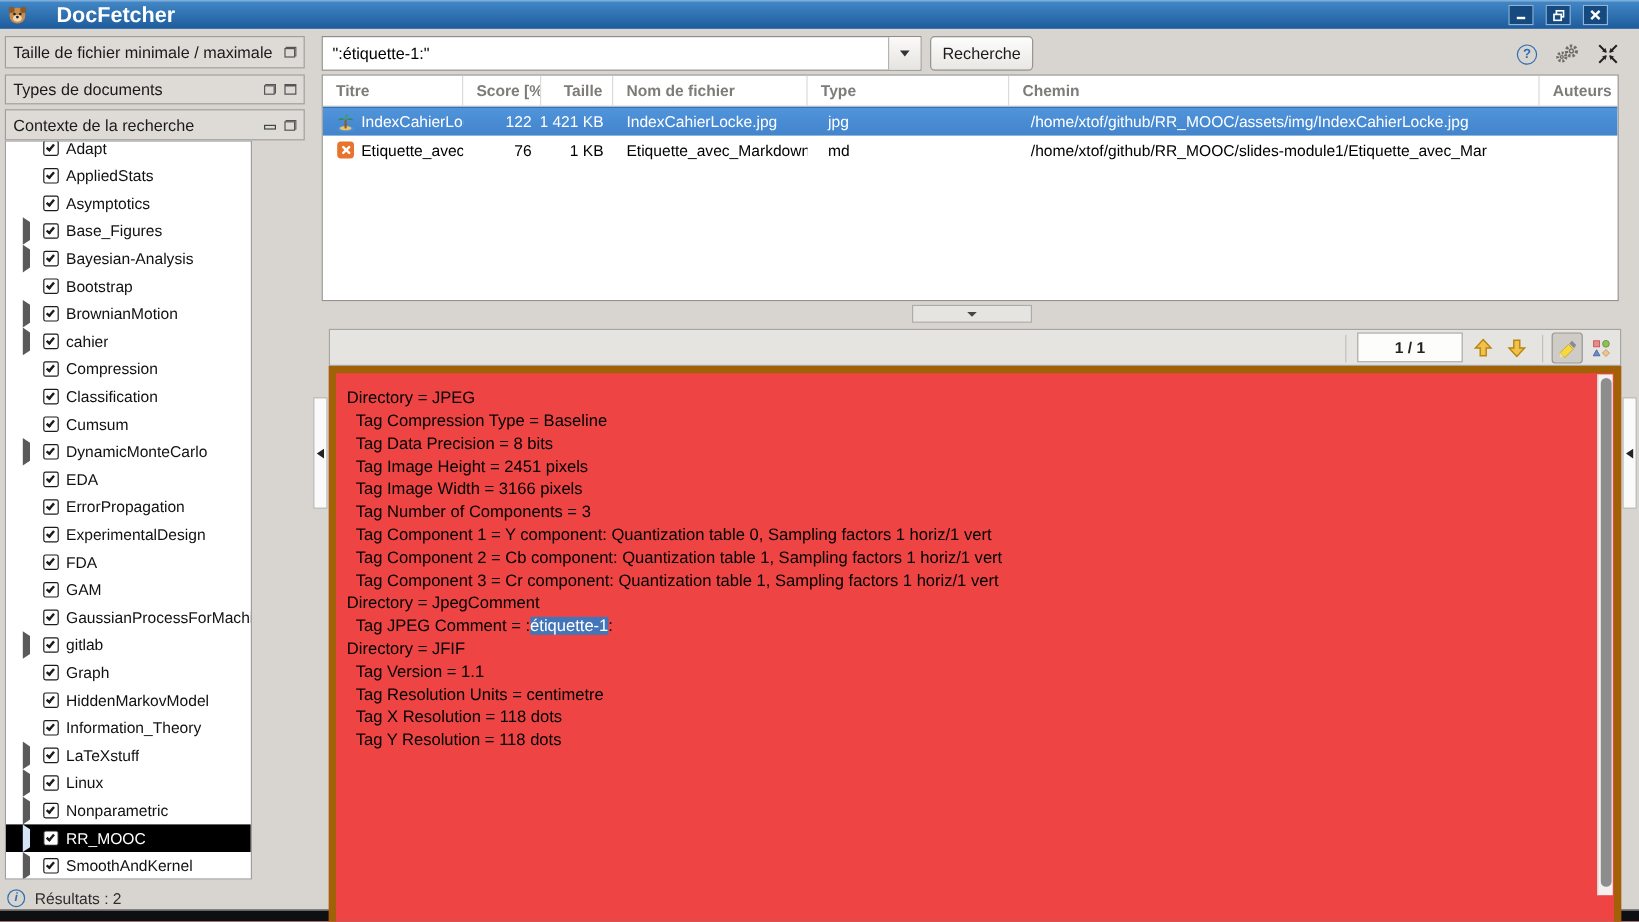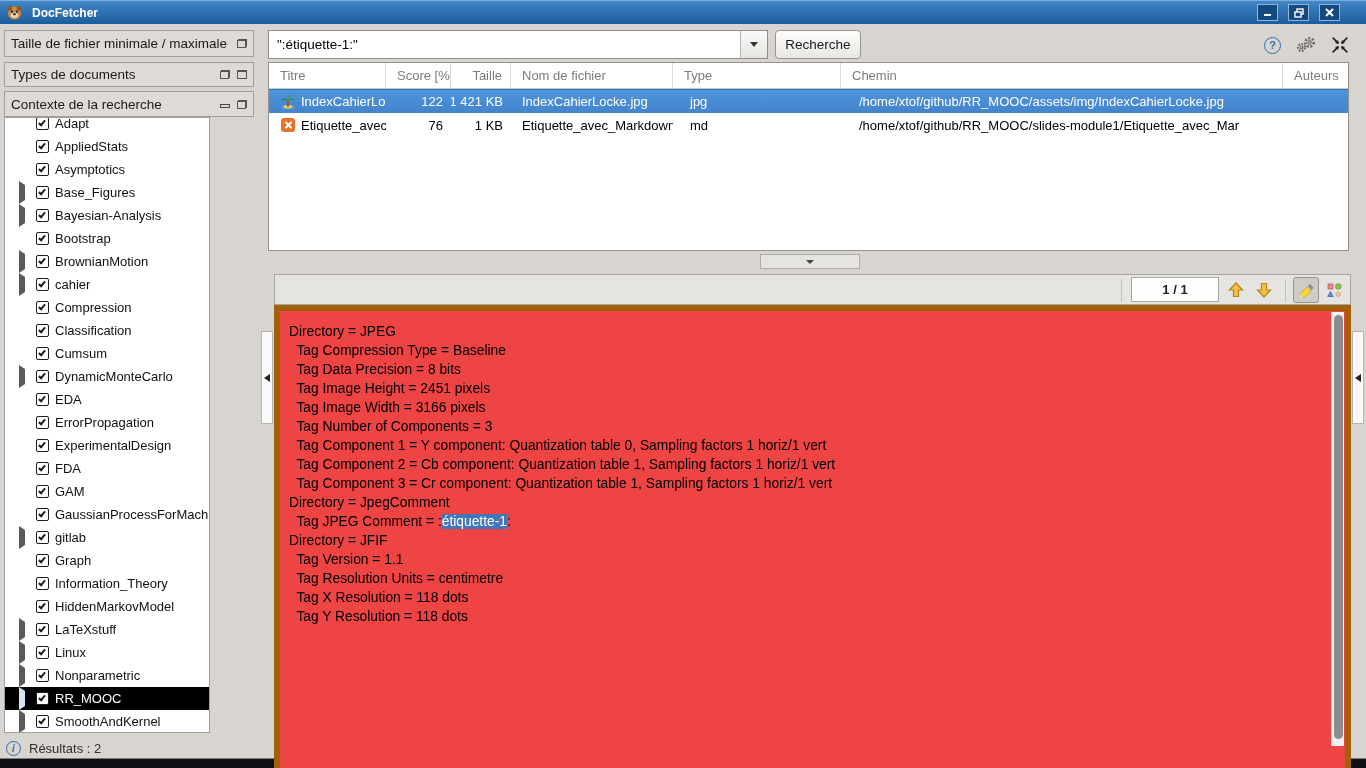--- a/index.html
+++ b/index.html
@@ -4,21 +4,21 @@
 <style>
   * { margin:0; padding:0; box-sizing:border-box; }
   html,body { width:1366px; height:768px; overflow:hidden; }
   body { font-family:"Liberation Sans","DejaVu Sans",sans-serif; background:#d8d5d1; position:relative; }
   .abs { position:absolute; }
 
   
   .titlebar { left:0; top:0; width:1366px; height:24px;
     background:linear-gradient(#4287c6,#1d5c9c); border-top:1px solid #79aede;
     display:flex; align-items:center; color:#fff; }
-  .title-text { font-weight:bold; font-size:12px; margin-left:9px; }
+  .title-text { font-weight:bold; font-size:18px; margin-left:24px; }
   .app-icon { width:17px; height:17px; margin-left:6px; }
   .win-btns { position:absolute; right:26px; top:3px; display:flex; gap:10px; }
   .win-btn { width:21px; height:17px; background:#16497e; border:1px solid #8db4dd;
     display:flex; align-items:center; justify-content:center; }
   .win-btn svg { display:block; }
 
   
   .panel { left:4px; width:250px; background:#dedbd7; border:1px solid #a19f9b;
     display:flex; align-items:center; font-size:13.5px; color:#1a1a1a; padding:0 6px; overflow:hidden; white-space:nowrap; }
   .panel .lbl { flex:0 1 auto; overflow:hidden; }
@@ -62,21 +62,21 @@
     font-size:13.5px; color:#1a1a1a; font-family:inherit; }
   .search-btn { left:775px; top:30px; width:86px; height:29px; }
   .help-icons { left:1264px; top:36px; display:flex; gap:14px; align-items:center; }
   .help-circle { width:17px; height:17px; border:1.6px solid #2e6fb0; border-radius:50%; color:#2e6fb0;
     font-size:11px; font-weight:bold; display:flex; align-items:center; justify-content:center; }
 
   
   .rtable { left:268px; top:62px; width:1081px; height:189px; background:#fff; border:1px solid #94928e; overflow:hidden; }
   .thead, .trow { display:grid; grid-template-columns:117px 65px 60px 162px 168px 442px 66px; }
   .thead { height:26px; border-bottom:1px solid #cbc9c5; }
-  .th { font-weight:normal; font-size:13px; color:#7e7c79; display:flex; align-items:center;
+  .th { font-weight:bold; font-size:13px; color:#7e7c79; display:flex; align-items:center;
     padding:0 6px 0 11px; border-right:1px solid #dddbd8; overflow:hidden; white-space:nowrap; }
   .th:last-child { border-right:none; }
   .th.r { justify-content:flex-end; padding-right:8px; }
   .trow { height:24px; font-size:13px; color:#000; }
   .trow.selected { background:linear-gradient(#4f94dc,#4384cb); color:#fff; border-top:1px solid #3371b4; }
   .td { display:flex; align-items:center; padding:0 6px 0 11px; overflow:hidden; white-space:nowrap; }
   .td.r { justify-content:flex-end; padding-right:8px; }
   .td.type { padding-left:17px; }
   .td.path { padding-left:18px; }
   .doc-ic { width:16px; height:16px; margin-right:5px; flex:0 0 16px; }
@@ -306,28 +306,28 @@
         <span class="cb">
           <span class="check"></span>
         </span>
         <span class="tlabel">Graph</span>
       </div>
       <div class="tree-item">
         <span class="tw"></span>
         <span class="cb">
           <span class="check"></span>
         </span>
+        <span class="tlabel">HiddenMarkovModel</span>
+      </div>
+      <div class="tree-item">
+        <span class="tw"></span>
+        <span class="cb">
+          <span class="check"></span>
+        </span>
         <span class="tlabel">Information_Theory</span>
-      </div>
-      <div class="tree-item">
-        <span class="tw"></span>
-        <span class="cb">
-          <span class="check"></span>
-        </span>
-        <span class="tlabel">HiddenMarkovModel</span>
       </div>
       <div class="tree-item">
         <span class="tw"><span class="arr"></span></span>
         <span class="cb">
           <span class="check"></span>
         </span>
         <span class="tlabel">LaTeXstuff</span>
       </div>
       <div class="tree-item">
         <span class="tw"><span class="arr"></span></span>

